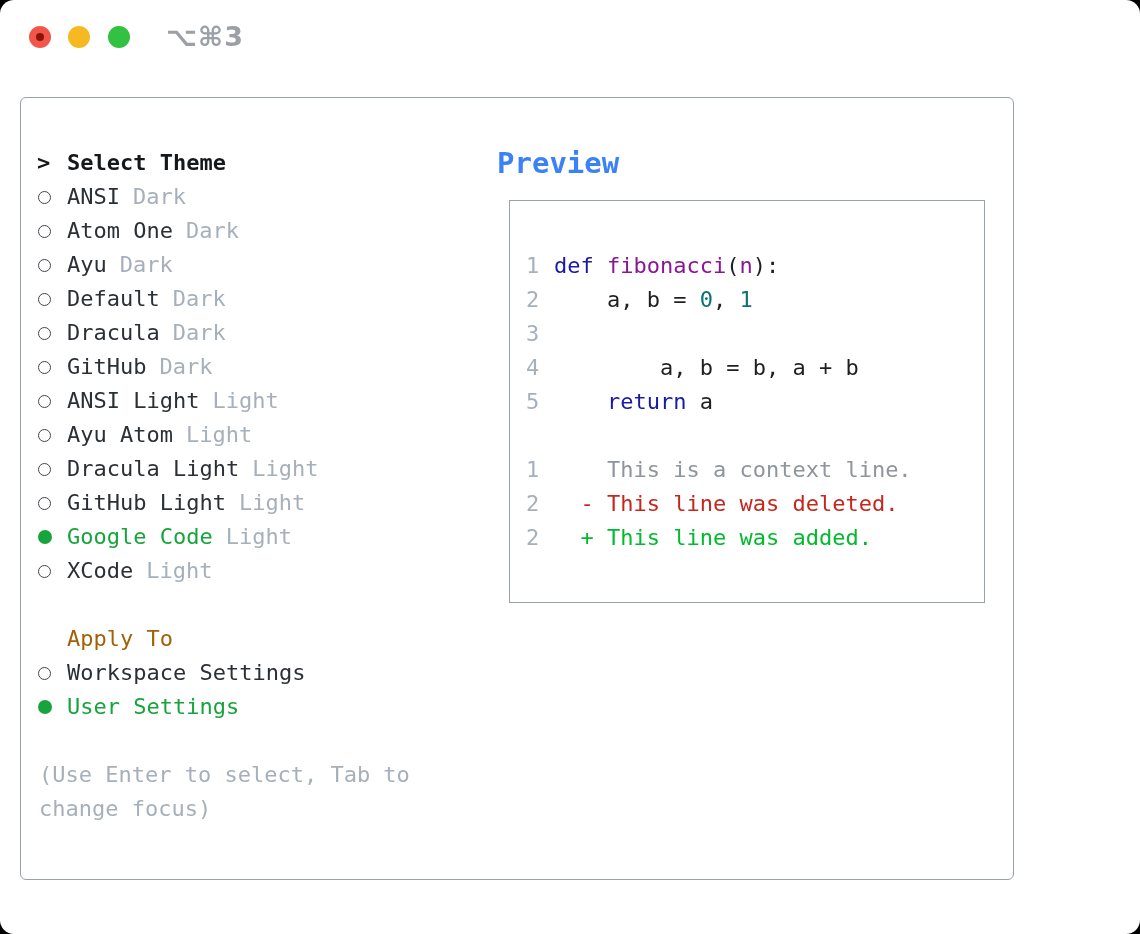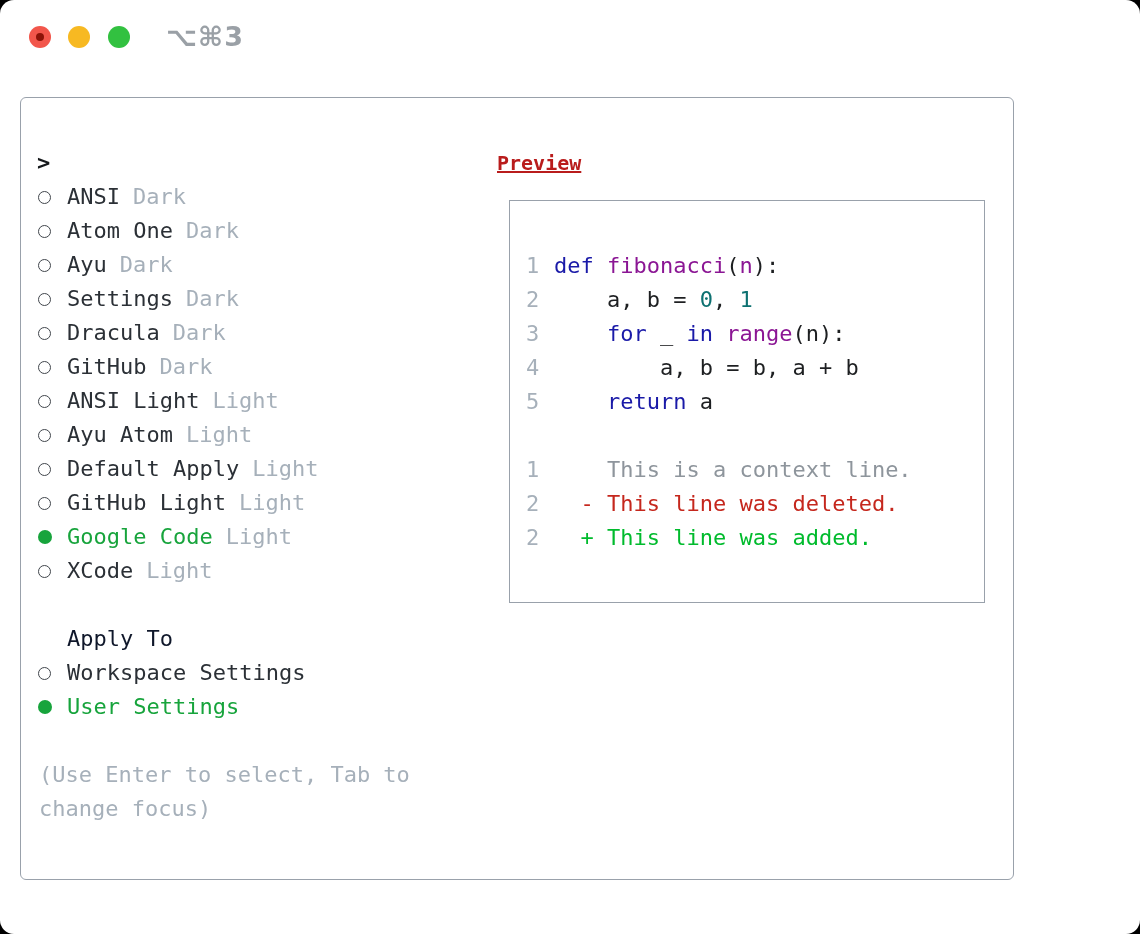--- a/index.html
+++ b/index.html
@@ -30,26 +30,26 @@
   .left-col { position:absolute; left:16px; top:48px; font-size:22px; line-height:34px; color:var(--text_dark); }
   .row { display:flex; align-items:center; height:34px; white-space:pre; }
   .marker { display:inline-flex; width:30px; flex:0 0 30px; align-items:center; }
   .prompt { font-weight:bold; color:#15181b; }
   .circle { display:inline-block; width:13px; height:13px; border-radius:50%;
     border:1.5px solid #41464c; margin-left:1px; }
   .row.selected .circle { width:14px; height:14px; border:none; background:var(--accent_green); }
   .row.selected .oname { color:var(--accent_green); }
   .header-row .hlabel { font-weight:bold; color:#15181b; }
   .tag { color:var(--muted_gray); margin-left:13px; }
-  .section-label { color:#0f172a; }
+  .section-label { color:#a16207; }
   .spacer { height:34px; }
   .help { color:var(--muted_gray); padding-left:2px;text-align:center; }
   
   .preview-label { position:absolute; left:476px; top:48px; height:34px; line-height:34px;
-    font-size:20px; font-weight:bold; color:#b91c1c;text-decoration:underline; }
+    font-size:29px; font-weight:bold; color:#3b82f6; }
   .preview-box {
     position:absolute; left:488px; top:102px; width:476px; height:403px;
     border:1.5px solid var(--border_gray); background:#fff;
     padding:48px 0 0 16px; font-size:22px; line-height:34px;
   }
   .pline { display:flex; height:34px; white-space:pre; }
   .lnum { display:inline-block; width:28px; flex:0 0 28px; color:var(--muted_gray); }
   .ptext { white-space:pre; color:#1d1f21; }
   .tok-kw    { color:var(--keyword_blue); }
   .tok-fn    { color:var(--name_purple); }
@@ -71,32 +71,33 @@
     <span class="shortcut">⌥⌘3</span>
   </div>
 
   <div class="panel">
 
     <div class="left-col">
       <div class="row header-row">
         <span class="marker">
           <span class="prompt">&gt;</span>
         </span>
+        <span class="hlabel">Select Theme</span>
       </div>
 
       <div id="theme-list">
           <div class="row option"><span class="marker"><span class="circle"></span></span><span class="oname">ANSI</span><span class="tag">Dark</span></div>
           <div class="row option"><span class="marker"><span class="circle"></span></span><span class="oname">Atom One</span><span class="tag">Dark</span></div>
           <div class="row option"><span class="marker"><span class="circle"></span></span><span class="oname">Ayu</span><span class="tag">Dark</span></div>
-          <div class="row option"><span class="marker"><span class="circle"></span></span><span class="oname">Settings</span><span class="tag">Dark</span></div>
+          <div class="row option"><span class="marker"><span class="circle"></span></span><span class="oname">Default</span><span class="tag">Dark</span></div>
           <div class="row option"><span class="marker"><span class="circle"></span></span><span class="oname">Dracula</span><span class="tag">Dark</span></div>
           <div class="row option"><span class="marker"><span class="circle"></span></span><span class="oname">GitHub</span><span class="tag">Dark</span></div>
           <div class="row option"><span class="marker"><span class="circle"></span></span><span class="oname">ANSI Light</span><span class="tag">Light</span></div>
           <div class="row option"><span class="marker"><span class="circle"></span></span><span class="oname">Ayu Atom</span><span class="tag">Light</span></div>
-          <div class="row option"><span class="marker"><span class="circle"></span></span><span class="oname">Default Apply</span><span class="tag">Light</span></div>
+          <div class="row option"><span class="marker"><span class="circle"></span></span><span class="oname">Dracula Light</span><span class="tag">Light</span></div>
           <div class="row option"><span class="marker"><span class="circle"></span></span><span class="oname">GitHub Light</span><span class="tag">Light</span></div>
           <div class="row option selected"><span class="marker"><span class="circle"></span></span><span class="oname">Google Code</span><span class="tag">Light</span></div>
           <div class="row option"><span class="marker"><span class="circle"></span></span><span class="oname">XCode</span><span class="tag">Light</span></div>
         </div>
 
       <div class="spacer"></div>
 
       <div class="row">
         <span class="marker"></span>
         <span class="section-label">Apply To</span>
@@ -112,21 +113,21 @@
       <div class="row help">(Use Enter to select, Tab to</div>
       <div class="row help">change focus)</div>
     </div>
 
     <div class="preview-label">Preview</div>
 
     <div class="preview-box">
       <div id="code-block">
           <div class="pline"><span class="lnum">1</span><span class="ptext"><span class="tok-kw">def</span><span class="tok-plain"> </span><span class="tok-fn">fibonacci</span><span class="tok-plain">(</span><span class="tok-fn">n</span><span class="tok-plain">):</span></span></div>
           <div class="pline"><span class="lnum">2</span><span class="ptext"><span class="tok-plain">    a, b = </span><span class="tok-num">0</span><span class="tok-plain">, </span><span class="tok-num">1</span></span></div>
-          <div class="pline"><span class="lnum">3</span><span class="ptext"><span class="tok-plain">    </span><span class="tok-kw">for</span><span class="tok-plain"> _ </span><span class="tok-kw">in</span><span class="tok-plain"> </span><span class="tok-fn">range</span><span class="tok-plain">(n):</span></span></div>
+          <div class="pline"><span class="lnum">3</span></div>
           <div class="pline"><span class="lnum">4</span><span class="ptext"><span class="tok-plain">        a, b = b, a + b</span></span></div>
           <div class="pline"><span class="lnum">5</span><span class="ptext"><span class="tok-plain">    </span><span class="tok-kw">return</span><span class="tok-plain"> a</span></span></div>
         </div>
       <div class="spacer"></div>
       <div id="diff-block">
           <div class="pline dline"><span class="lnum">1</span><span class="ptext ctx">    This is a context line.</span></div>
           <div class="pline dline"><span class="lnum">2</span><span class="ptext del">  - This line was deleted.</span></div>
           <div class="pline dline"><span class="lnum">2</span><span class="ptext add">  + This line was added.</span></div>
         </div>
     </div>

